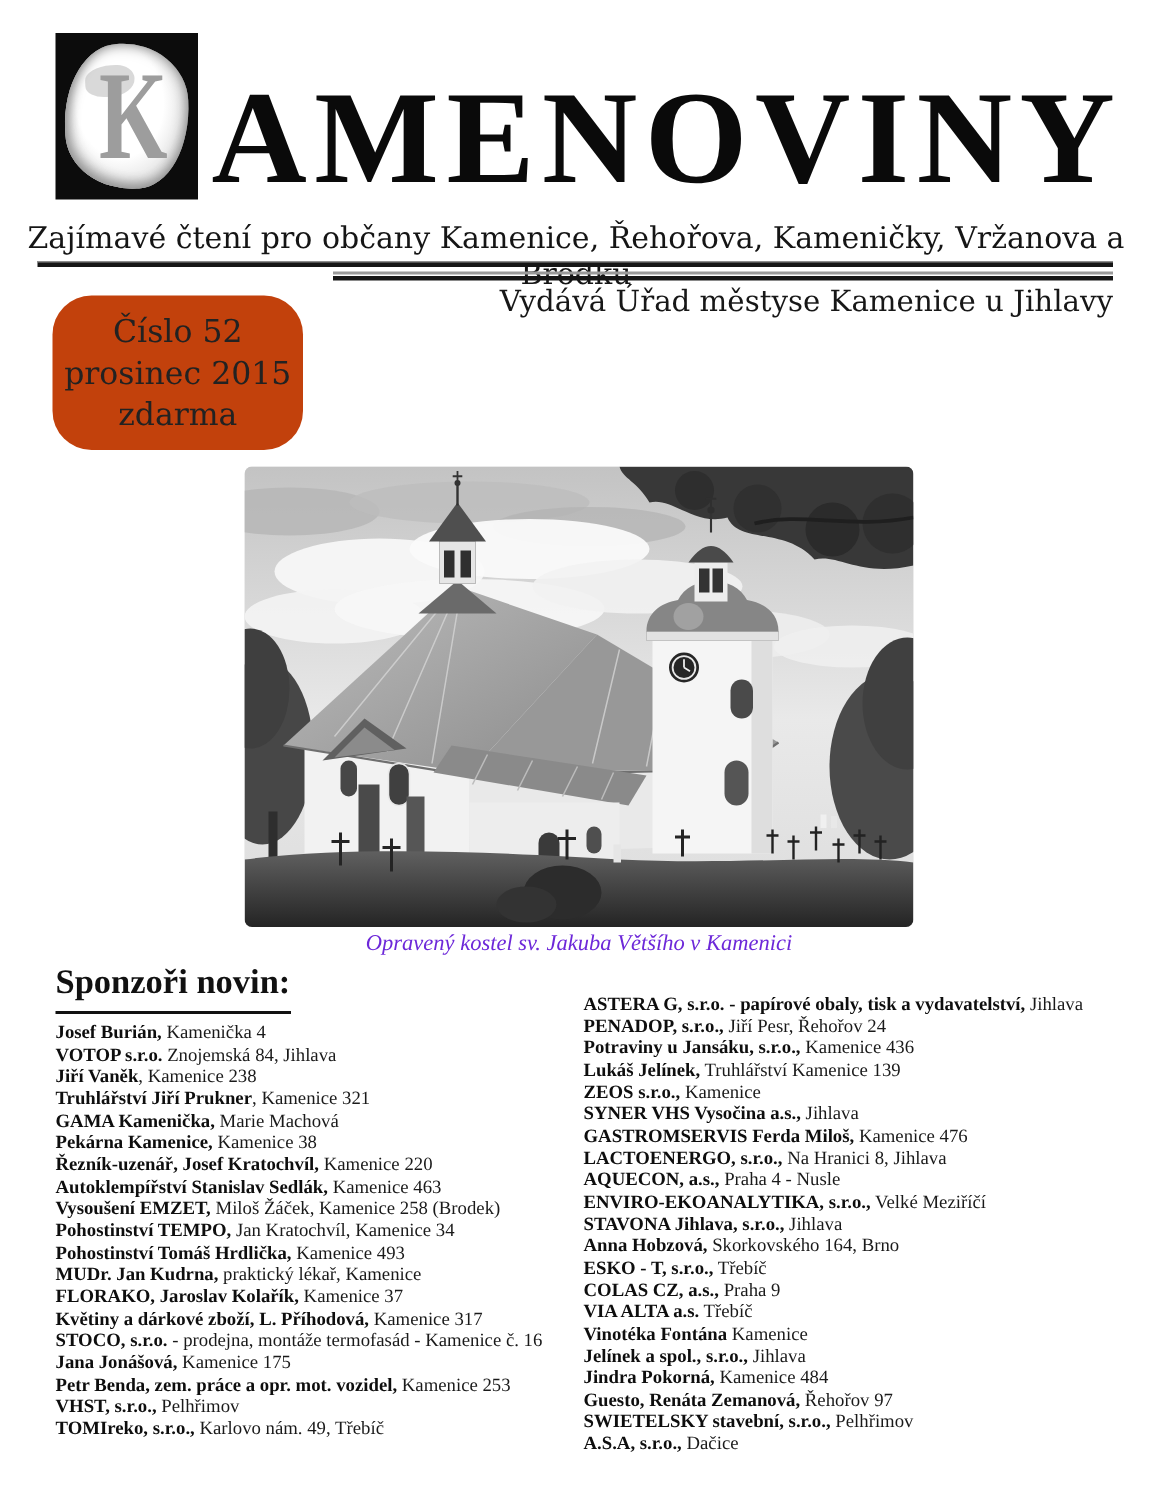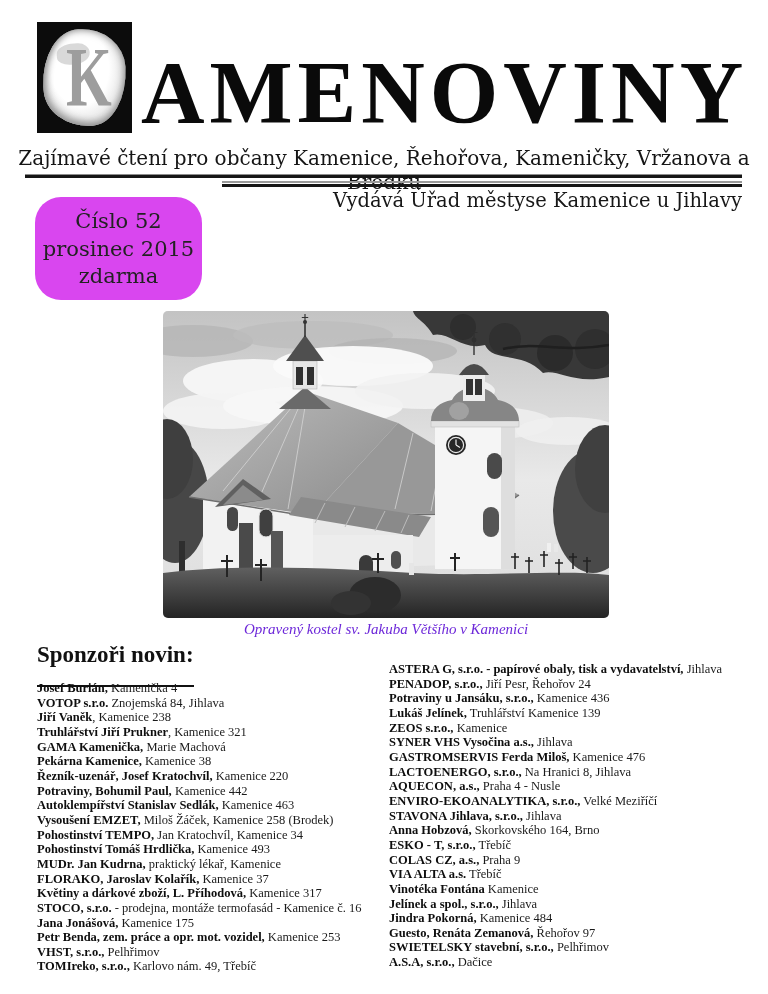--- a/index.html
+++ b/index.html
@@ -21,35 +21,35 @@
          font-weight:700;letter-spacing:5px;color:#0a0a0a;white-space:nowrap;}
   .subtitle{position:absolute;left:0;top:146px;width:768px;text-align:center;
             font-family:"DejaVu Serif",serif;font-size:20px;color:#151515;}
   .rule-full{position:absolute;left:25px;top:174px;width:717px;height:3px;background:#161616;border-top:1px solid #8d8d8d;}
   .rule2a{position:absolute;left:222px;top:181px;width:520px;height:1.5px;background:#9a9a9a;}
   .rule2b{position:absolute;left:222px;top:184px;width:520px;height:2.5px;background:#161616;}
   .publisher{position:absolute;right:26px;top:189px;font-family:"DejaVu Serif",serif;
              font-size:19.5px;color:#171717;white-space:nowrap;}
 
   
-  .issue-box{position:absolute;left:35px;top:197px;width:167px;height:103px;background:#d946ef;
+  .issue-box{position:absolute;left:35px;top:197px;width:167px;height:103px;background:#c2410c;
              border-radius:26px;text-align:center;font-family:"DejaVu Serif",serif;
              font-size:21px;line-height:27.5px;color:#222;padding-top:11px;box-sizing:border-box;}
 
   
   .photo{position:absolute;left:163px;top:311px;width:446px;height:307px;margin:0;
          border-radius:5px;overflow:hidden;
          box-shadow:inset 0 0 10px 2px rgba(255,255,255,.85), inset 0 0 2px rgba(0,0,0,.35);}
   .photo svg{display:block;}
   .caption{position:absolute;left:163px;top:621px;width:446px;text-align:center;
            font-style:italic;font-size:15px;color:#6d28d9;}
 
   
   .sponsors-heading{position:absolute;left:37px;top:642px;margin:0;font-size:23px;font-weight:700;}
-  .sponsors-heading span{display:inline-block;border-bottom:2.6px solid #111;padding-bottom:17px;}
+  .sponsors-heading span{display:inline-block;border-bottom:2.6px solid #111;padding-bottom:6px;}
   .col{position:absolute;font-size:12.5px;line-height:14.65px;white-space:nowrap;color:#1a1a1a;}
   .col-left{left:37px;top:681px;width:350px;}
   .col-right{left:389px;top:662px;width:378px;}
   .sp-row b{font-weight:700;color:#0e0e0e;}
 </style>
 </head>
 <body>
 
 <div class="page">
 
@@ -200,21 +200,20 @@
     <span>Sponzoři novin:</span>
   </h2>
   <div class="col col-left" id="col-left">
       <div class="sp-row"><b>Josef Burián,</b><span> Kamenička 4</span></div>
       <div class="sp-row"><b>VOTOP s.r.o.</b><span> Znojemská 84, Jihlava</span></div>
       <div class="sp-row"><b>Jiří Vaněk</b><span>, Kamenice 238</span></div>
       <div class="sp-row"><b>Truhlářství Jiří Prukner</b><span>, Kamenice 321</span></div>
       <div class="sp-row"><b>GAMA Kamenička,</b><span> Marie Machová</span></div>
       <div class="sp-row"><b>Pekárna Kamenice,</b><span> Kamenice 38</span></div>
       <div class="sp-row"><b>Řezník-uzenář, Josef Kratochvíl,</b><span> Kamenice 220</span></div>
-      <div class="sp-row"><b>Potraviny, Bohumil Paul,</b><span> Kamenice 442</span></div>
       <div class="sp-row"><b>Autoklempířství Stanislav Sedlák,</b><span> Kamenice 463</span></div>
       <div class="sp-row"><b>Vysoušení EMZET,</b><span> Miloš Žáček, Kamenice 258 (Brodek)</span></div>
       <div class="sp-row"><b>Pohostinství TEMPO,</b><span> Jan Kratochvíl, Kamenice 34</span></div>
       <div class="sp-row"><b>Pohostinství Tomáš Hrdlička,</b><span> Kamenice 493</span></div>
       <div class="sp-row"><b>MUDr. Jan Kudrna,</b><span> praktický lékař, Kamenice</span></div>
       <div class="sp-row"><b>FLORAKO, Jaroslav Kolařík,</b><span> Kamenice 37</span></div>
       <div class="sp-row"><b>Květiny a dárkové zboží, L. Příhodová,</b><span> Kamenice 317</span></div>
       <div class="sp-row"><b>STOCO, s.r.o.</b><span> - prodejna, montáže termofasád - Kamenice č. 16</span></div>
       <div class="sp-row"><b>Jana Jonášová,</b><span> Kamenice 175</span></div>
       <div class="sp-row"><b>Petr Benda, zem. práce a opr. mot. vozidel,</b><span> Kamenice 253</span></div>

